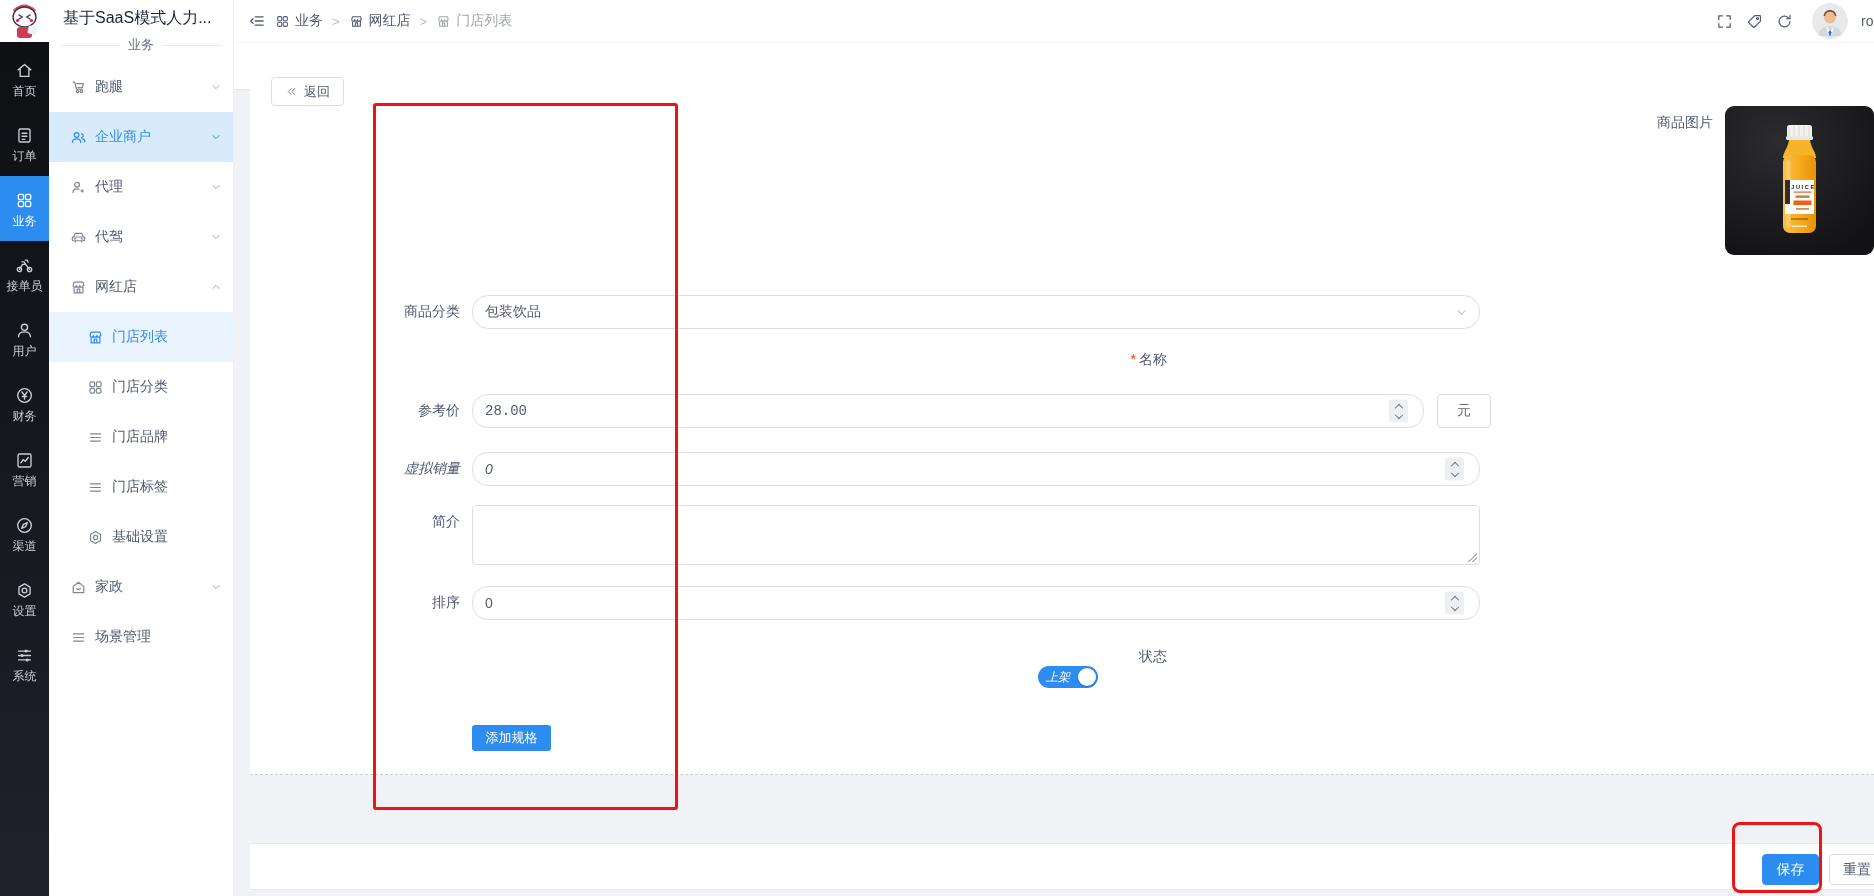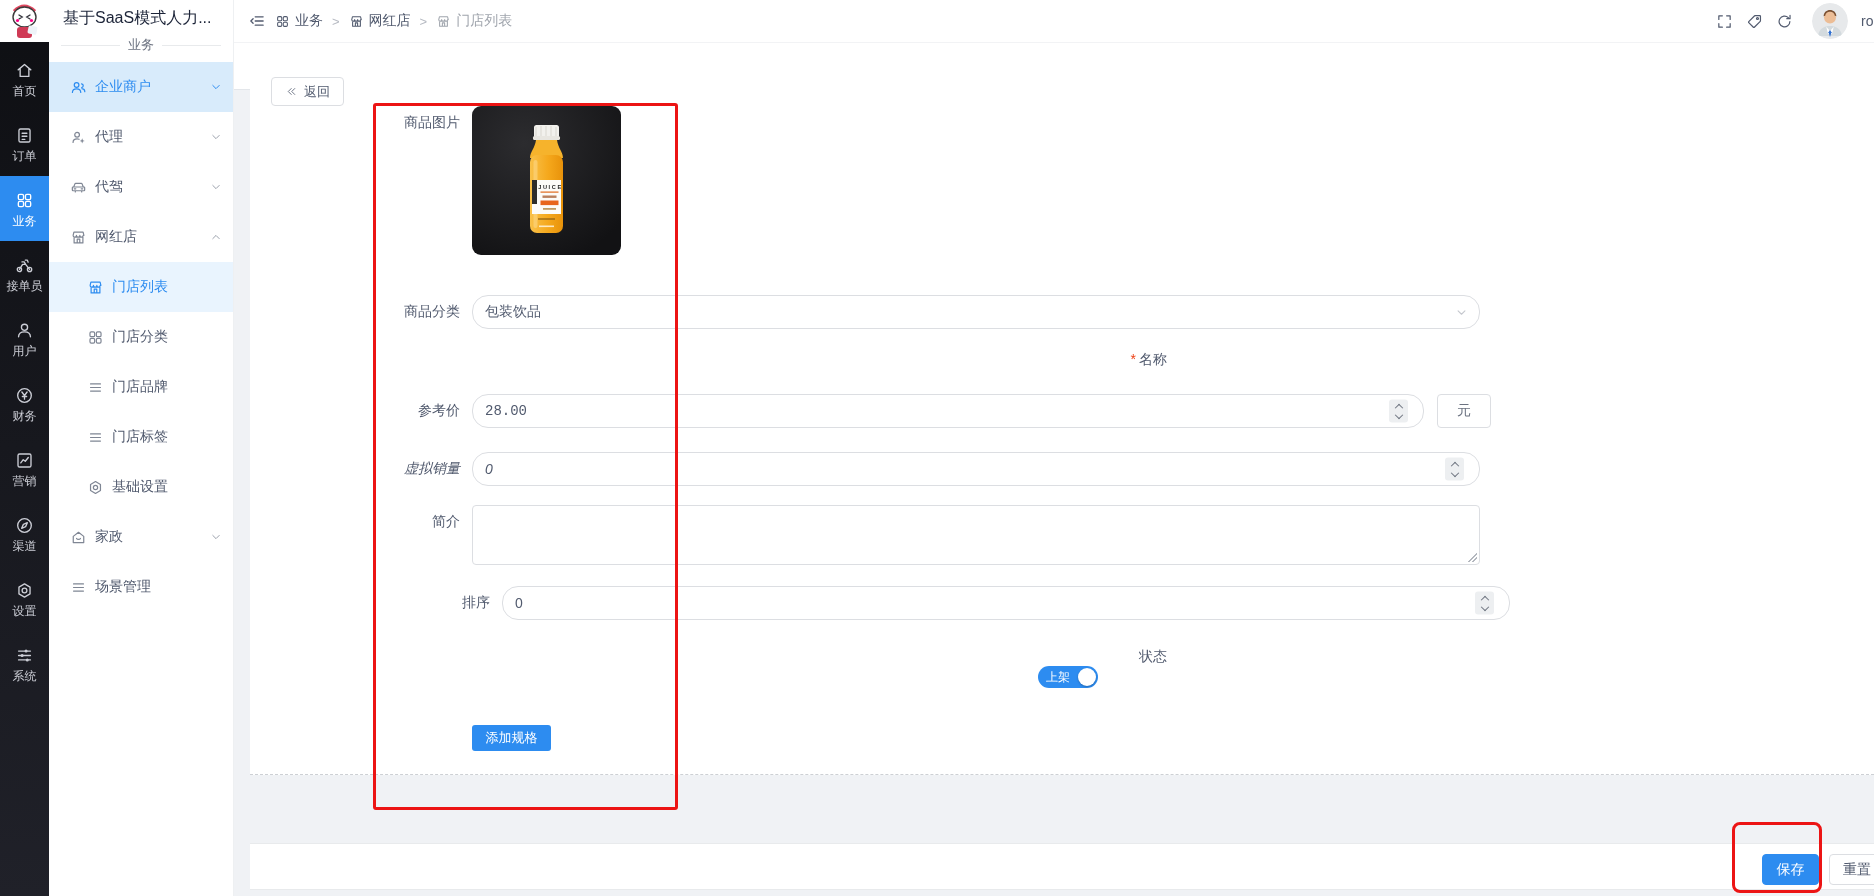--- a/index.html
+++ b/index.html
@@ -101,21 +101,21 @@
   .addon { margin-left:13px; width:54px; height:34px; border:1px solid #dcdee2; border-radius:4px;
            background:#fff; display:flex; align-items:center; justify-content:center;
            font-size:14px; color:#6b7280; }
   .tarea { width:1008px; height:60px; border:1px solid #dcdee2; border-radius:4px; background:#fff;
            position:relative; }
   .resize-h { position:absolute; right:2px; bottom:2px; width:11px; height:11px;
               background:repeating-linear-gradient(135deg, transparent 0 2px, #b3b7be 2px 3.3px);
               clip-path:polygon(100% 0, 100% 100%, 0 100%); cursor:nwse-resize; }
   .toggle { width:60px; height:22px; border-radius:11px; background:#2d8cf0; position:relative;
             display:flex; align-items:center; cursor:pointer; }
-  .tg-text { color:#fff; font-size:12px; margin-left:8px; }
+  .tg-text { color:#fff; font-size:12px; margin-left:8px;font-style:italic; }
   .tg-knob { position:absolute; right:2px; top:2px; width:18px; height:18px; border-radius:50%;
              background:#fff; box-shadow:0 1px 2px rgba(0,0,0,.25); }
   .spec-btn { margin-left:222px; width:79px; height:26px; background:#2d8cf0; color:#fff;
               border:none; border-radius:3px; font-size:13px; cursor:pointer;
               font-family:inherit; }
 
   
   .footer { position:absolute; left:16px; top:843px; right:0; height:47px; background:#fff;
             border-top:1px solid #e8eaec; border-bottom:1px solid #e8eaec; }
   .btn { position:absolute; top:10px; height:31px; border-radius:4px; font-size:14px;
@@ -321,20 +321,29 @@
           </svg>
           <span class="rl">系统</span>
         </div>
     </div>
   </div>
 
   <div class="sidebar">
     <div class="sb-title">基于SaaS模式人力...</div>
     <div class="sb-section">业务</div>
     <div class="menu">
+      <div class="m-item">
+          <svg class="mi">
+            <use href="#i-cart"></use>
+          </svg>
+          <span>跑腿</span>
+          <svg class="chev">
+            <use href="#i-chevdn"></use>
+          </svg>
+        </div>
       <div class="m-item selected">
           <svg class="mi">
             <use href="#i-people"></use>
           </svg>
           <span>企业商户</span>
           <svg class="chev">
             <use href="#i-chevdn"></use>
           </svg>
         </div>
       <div class="m-item">
@@ -510,21 +519,21 @@
     </div>
 
     <div class="card">
       <button class="back-btn">
         <svg>
             <use href="#i-dblleft"></use>
           </svg>
         <span>返回</span>
       </button>
 
-      <div class="form-row row-img" style="margin-top:0;">
+      <div class="form-row row-img" style="margin-top:0;justify-content:flex-end;">
         <div class="f-label">商品图片</div>
         <div class="f-ctrl">
           <div class="prod-img">
             <svg viewBox="0 0 149 149" width="149" height="149">
               <defs>
                 <linearGradient id="juice" x1="0" y1="0" x2="1" y2="0">
                   <stop offset="0" stop-color="#f9c14a"></stop>
                     <stop offset=".55" stop-color="#f5a81c"></stop>
                     <stop offset="1" stop-color="#e8920a"></stop>
                 </linearGradient>
@@ -595,21 +604,21 @@
       <div class="form-row" style="margin-top:19px; align-items:flex-start;">
         <div class="f-label" style="padding-top:8px;">简介</div>
         <div class="f-ctrl">
           <div class="tarea">
             <span></span>
             <span class="resize-h"></span>
           </div>
         </div>
       </div>
 
-      <div class="form-row" style="margin-top:21px;padding-left:30px;">
+      <div class="form-row" style="margin-top:21px;">
         <div class="f-label">排序</div>
         <div class="f-ctrl">
           <div class="inp">
             <span>0</span>
             <span class="stepper">
                 <i class="cv up"></i>
                 <i class="cv dn"></i>
               </span>
           </div>
         </div>

